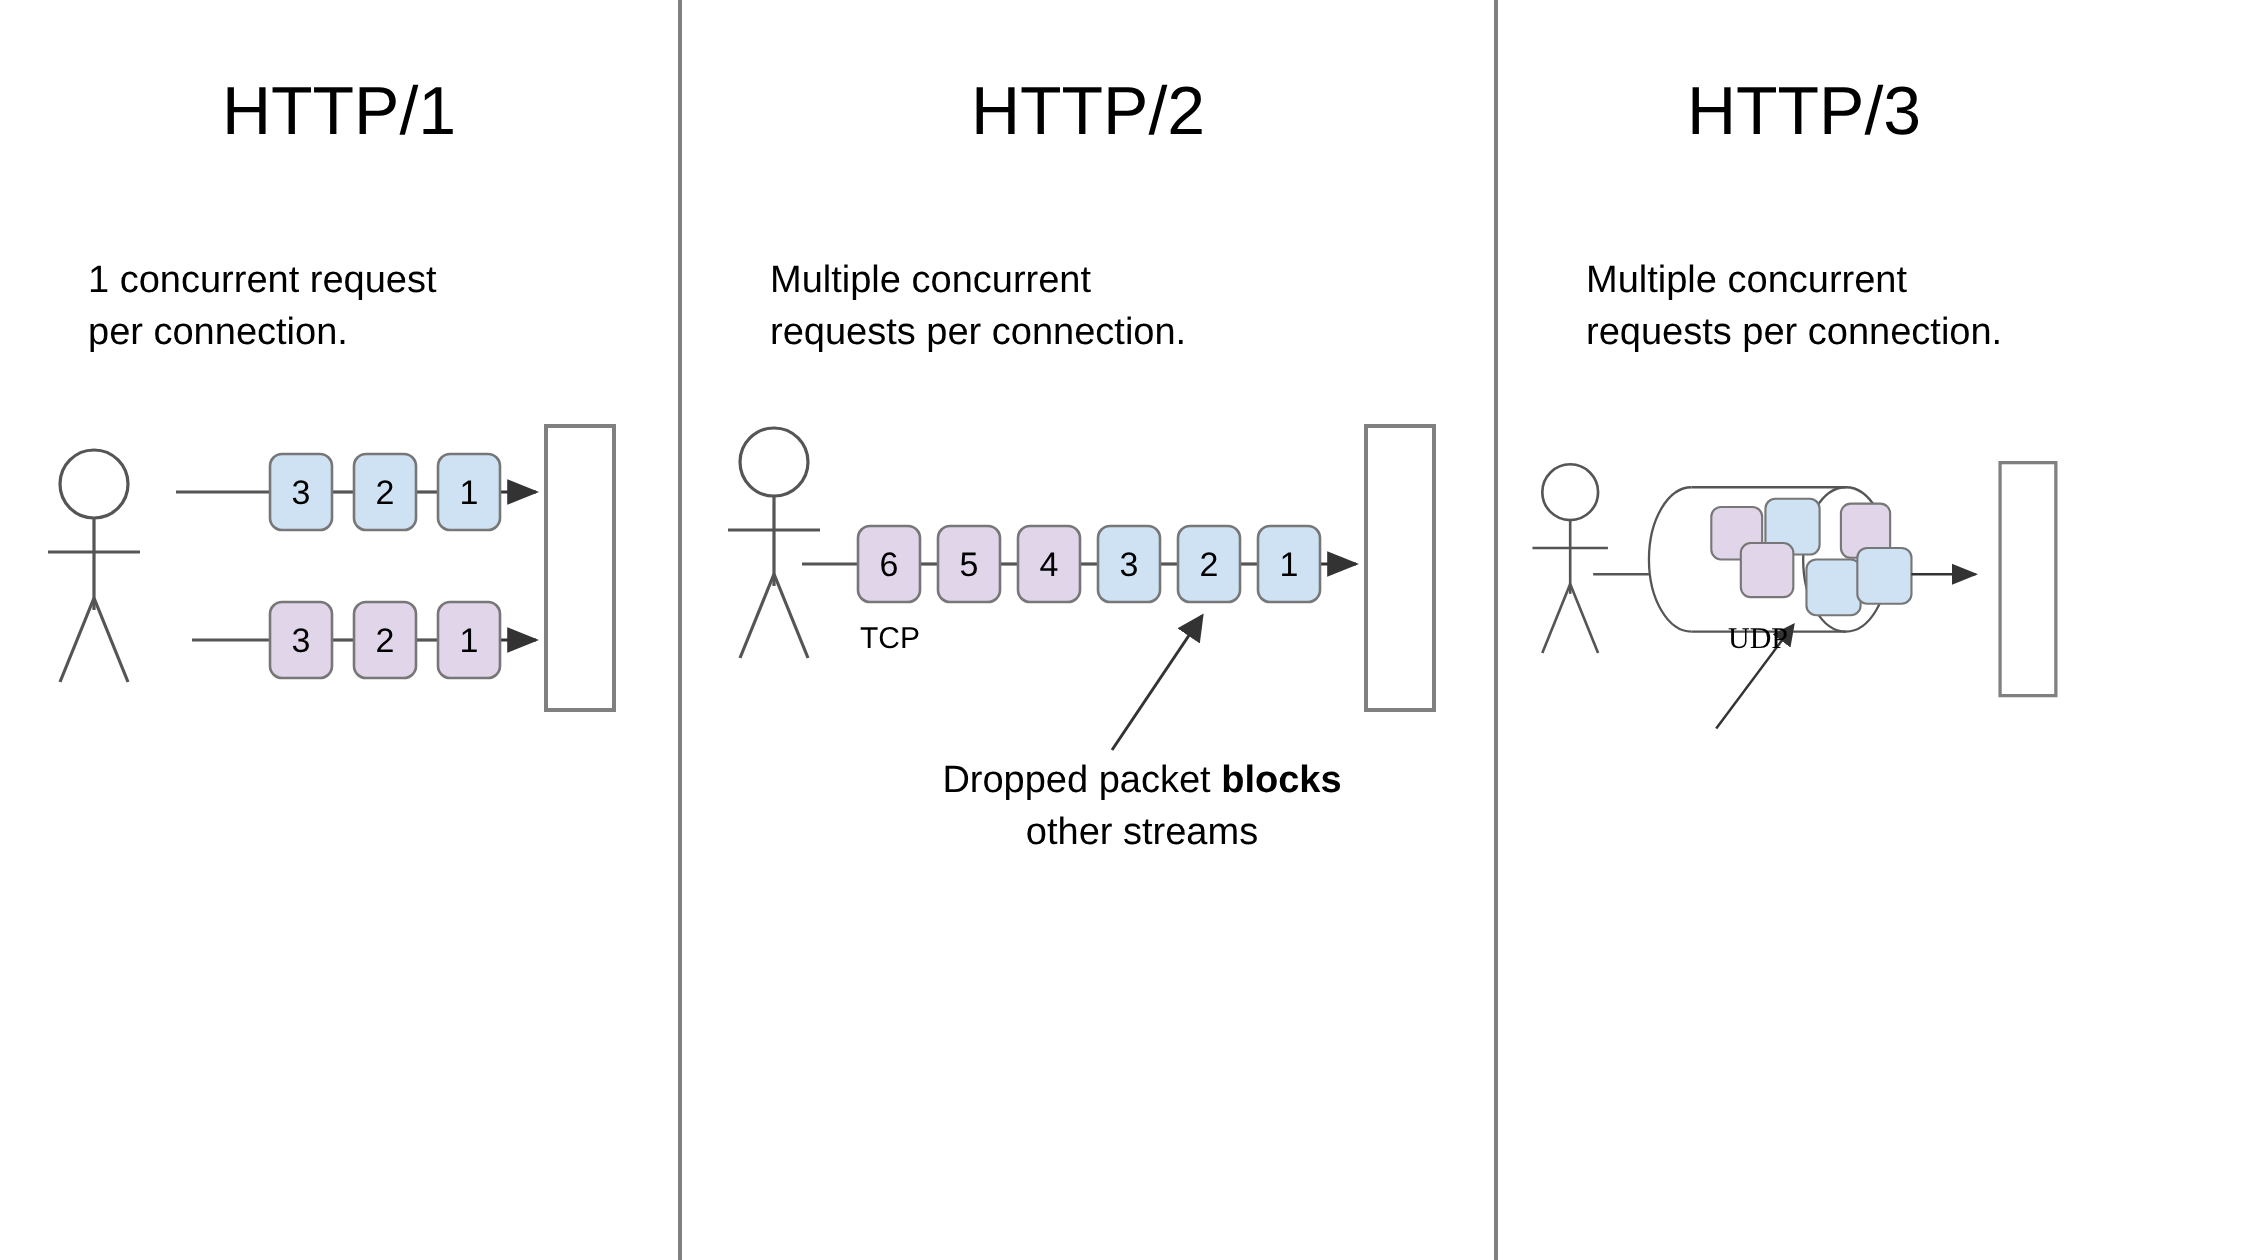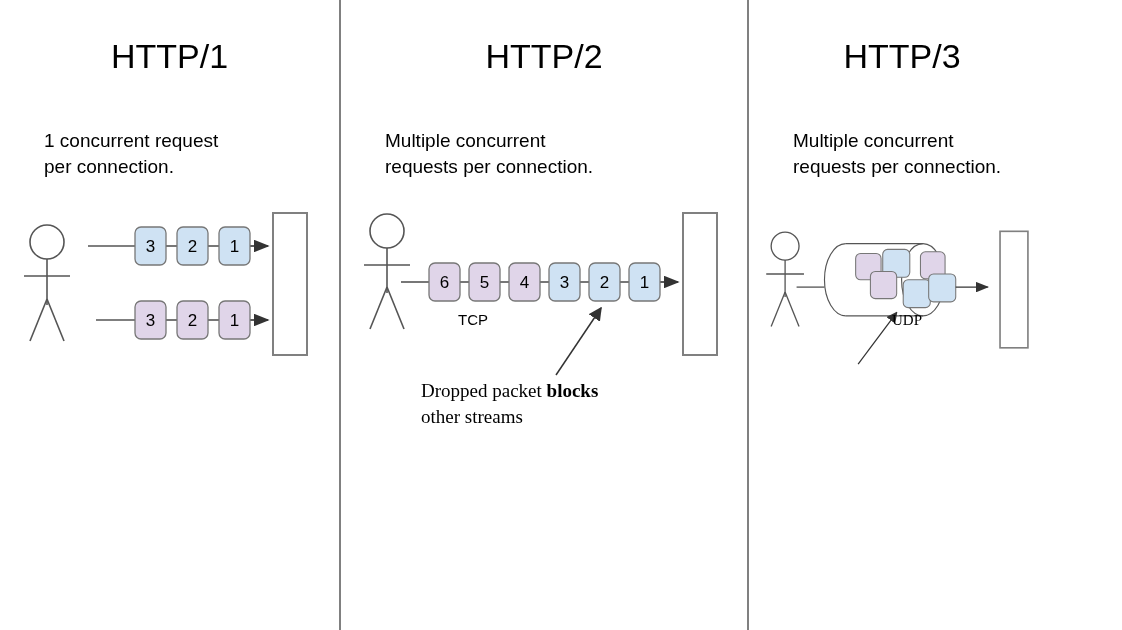--- a/index.html
+++ b/index.html
@@ -61,30 +61,28 @@
     top: 0;
     width: 100%;
     height: 630px;
     pointer-events: none;
   }
   .caption {
     position: absolute;
     font-size: 19px;
     line-height: 26px;
     color: #000000;
-    text-align: left;
-    font-family: Liberation Serif, serif;
+    text-align: center;
   }
   .caption b { font-weight: bold; }
   .proto-label {
     position: absolute;
     font-size: 15px;
     line-height: 18px;
     color: #000000;
-    margin-left: 28px;
   }
   .pkt-text {
     font-family: "Liberation Sans", sans-serif;
     font-size: 17px;
     fill: #000000;
   }
 </style>
 </head>
 <body>
 

